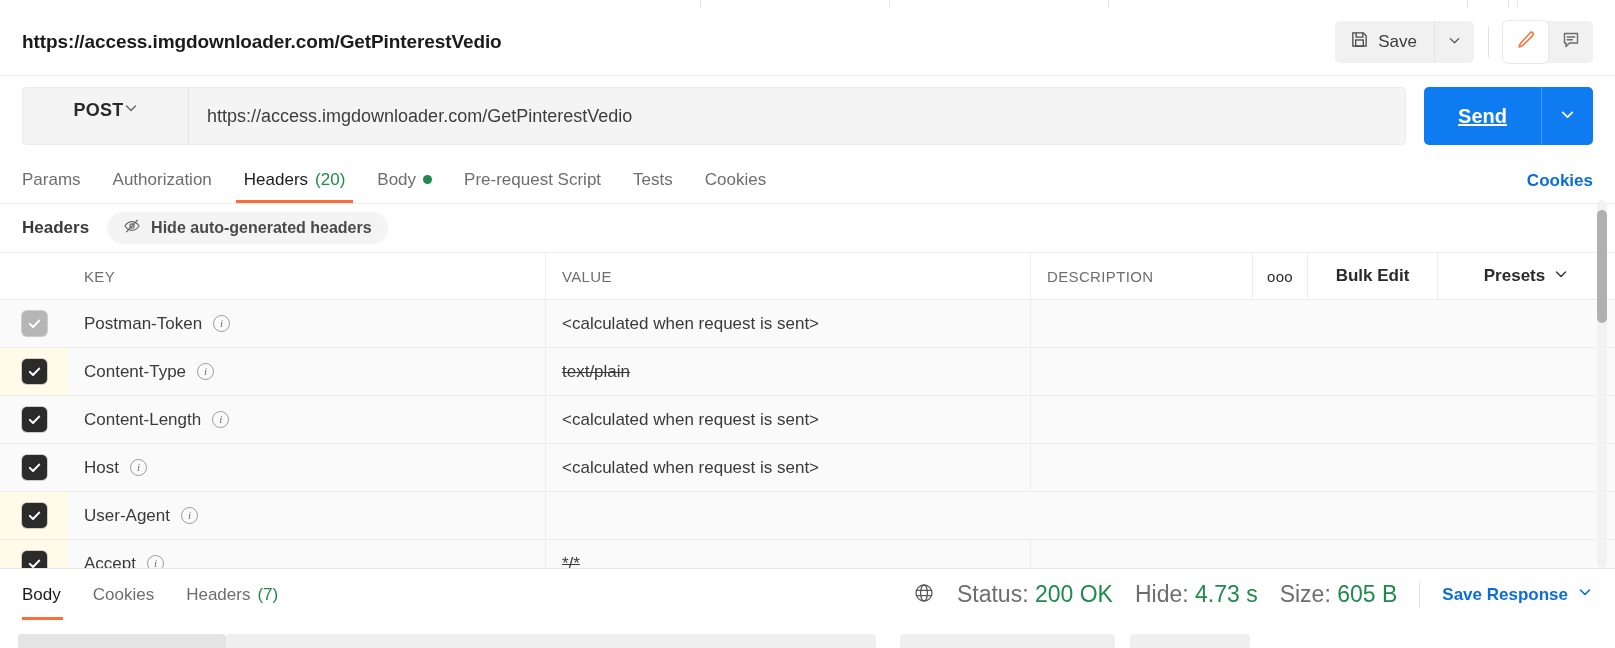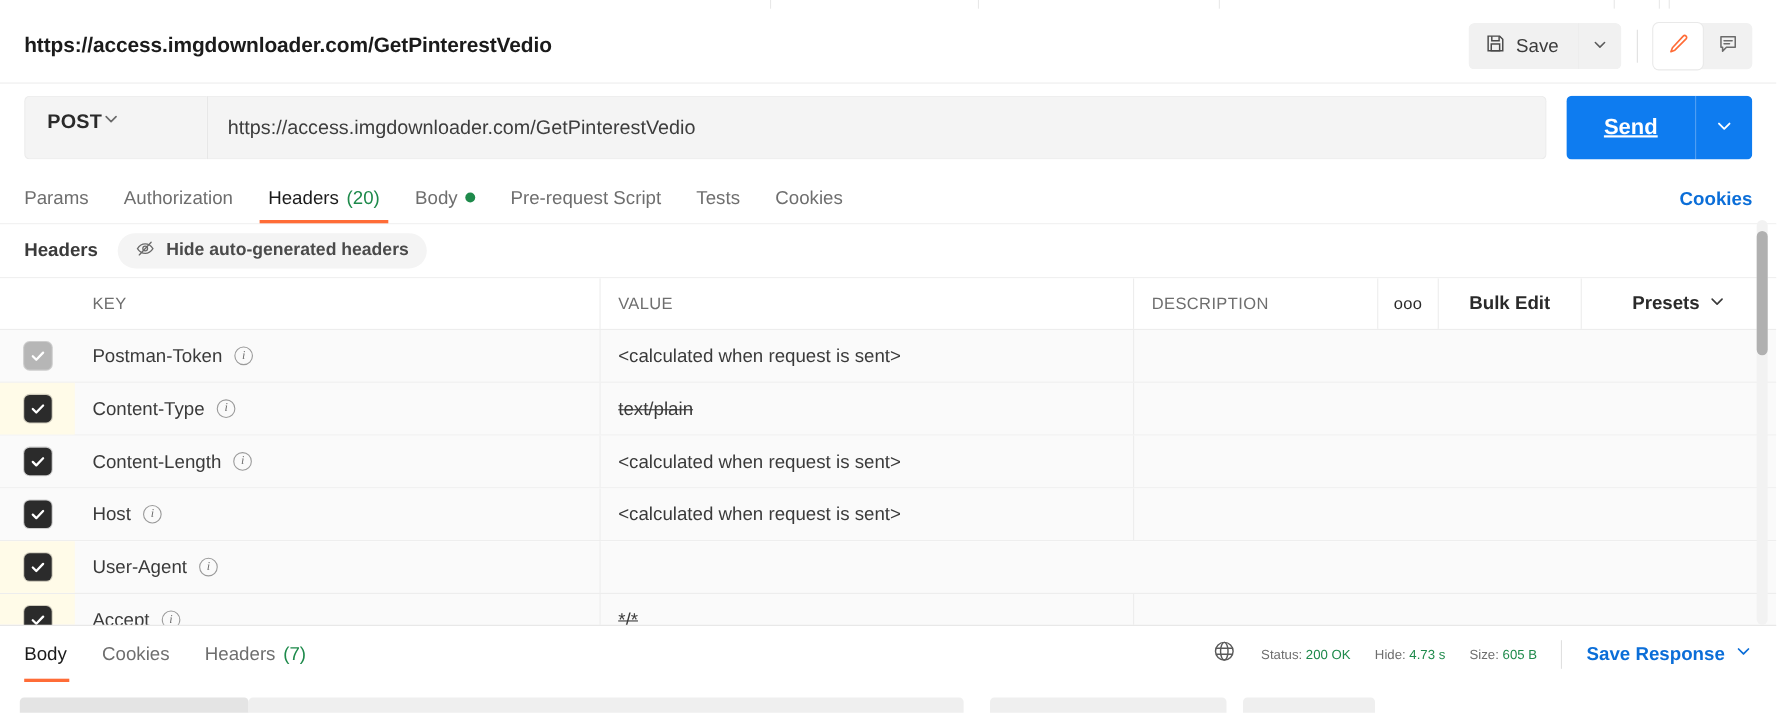--- a/index.html
+++ b/index.html
@@ -59,21 +59,21 @@
   .icon-btn.raised { background: #fff; border-radius: 5px; box-shadow: 0 0 0 1px #e9e9e9; }
 
   
   .urlrow {
     position: absolute; top: 84px; left: 0; width: 1615px; height: 64px;
     display: flex; align-items: center; padding: 0 22px; gap: 0;
   }
   .method-box {
     width: 166px; height: 58px; background: #f4f4f4;
     border-radius: 5px 0 0 5px; border: 1px solid #ebebeb; border-right: none;
-    display: flex; align-items: center; justify-content: flex-start;
+    display: flex; align-items: center; justify-content: center;
     padding: 0 18px 12px 20px; cursor: pointer;
   }
   .method-label { font-size: 18px; font-weight: bold; color: #2a2a2a; letter-spacing: 0.2px; }
   .url-input-wrap {
     flex: 1; height: 58px; background: #f4f4f4; border: 1px solid #ebebeb;
     border-left: 1px solid #e3e3e3; border-radius: 0 5px 5px 0;
     display: flex; align-items: center; padding: 0 18px;
   }
   .url-input {
     width: 100%; border: none; outline: none; background: transparent;
@@ -204,21 +204,21 @@
     display: flex; align-items: center; gap: 7px; cursor: pointer;
     font-size: 17px; color: #6e6e6e; white-space: nowrap;
   }
   .restab:first-child { padding-left: 0; }
   .restab.active { color: #1b1b1b; }
   .restab.active::after {
     content: ""; position: absolute; left: 0; right: 14px; bottom: 0;
     height: 3px; background: #ff6c37;
   }
   .meta { margin-left: auto; display: flex; align-items: center; gap: 22px; }
-  .meta-item { font-size: 12px; color: #6e6e6e; white-space: nowrap; }
+  .meta-item { font-size: 23px; color: #6e6e6e; white-space: nowrap; }
   .meta-item b { font-weight: normal; }
   .meta-val { font-weight: normal; }
   .meta-sep { width: 1px; height: 26px; background: #e0e0e0; }
   .save-resp {
     display: flex; align-items: center; gap: 9px;
     font-size: 17px; font-weight: bold; cursor: pointer;
   }
 
   
   .bottomrem { position: absolute; top: 620px; left: 0; width: 1615px; height: 28px; background: #fff; }

